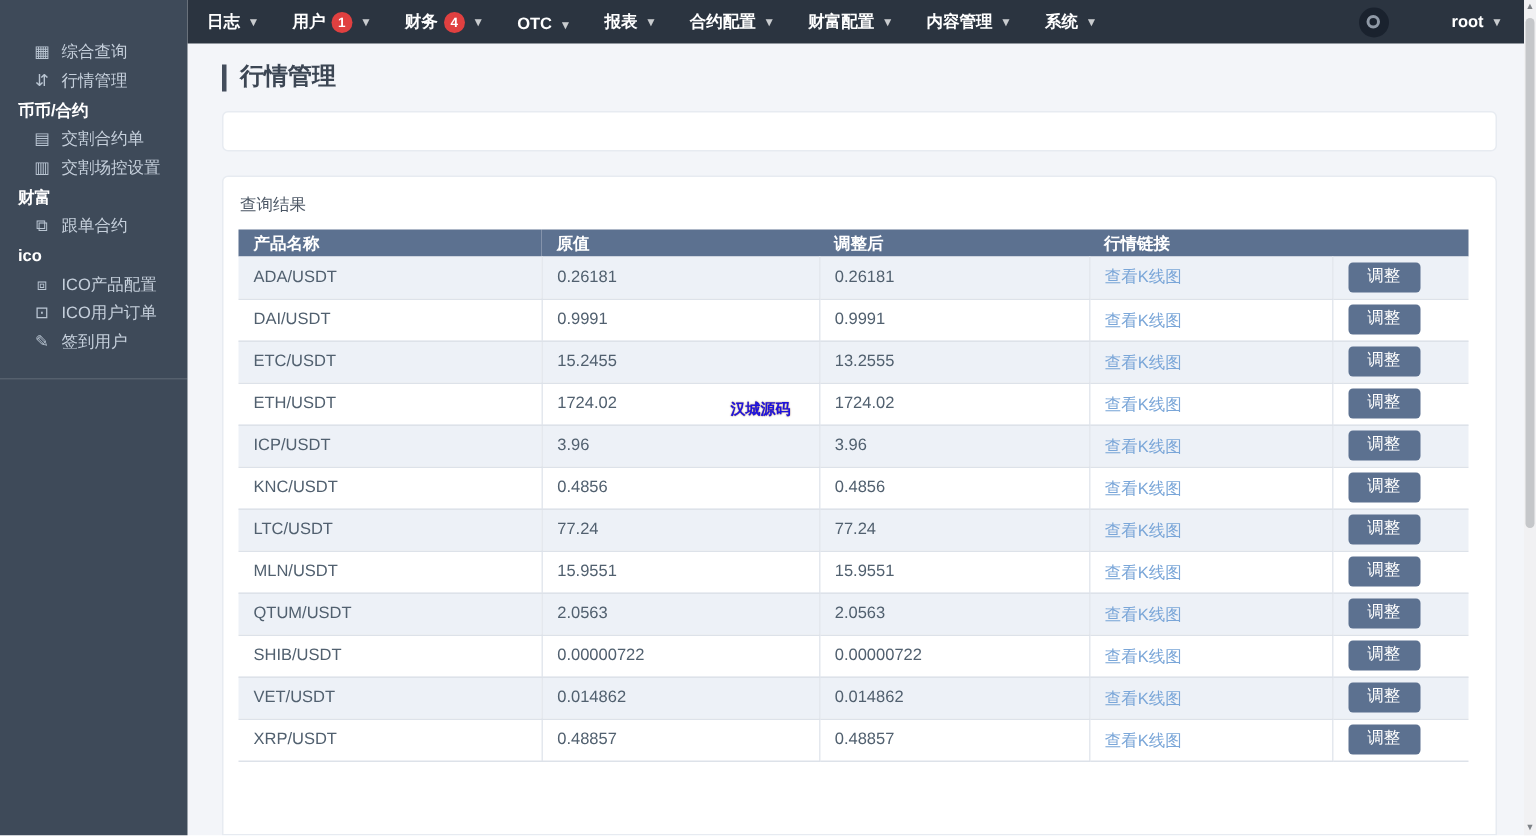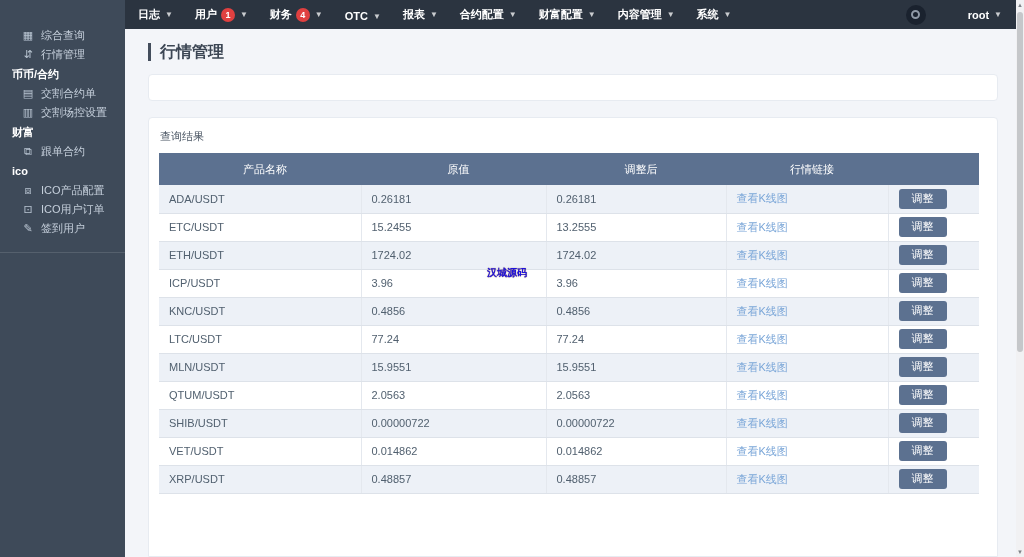--- a/index.html
+++ b/index.html
@@ -43,22 +43,22 @@
   .page-title { font-size:16px; color:#3c4654; border-left:3px solid #434d5c;
     padding-left:9px; line-height:18px; }
   .filter-panel { margin-top:13px; height:27px; background:#fff;
     border:1px solid #e7ebf1; border-radius:4px; }
   .results-card { margin-top:16px; background:#fff; border:1px solid #e7ebf1;
     border-radius:4px 4px 0 0; padding:9px 10px 20px 10px; min-height:440px; }
   .results-label { font-size:11px; font-weight:normal; color:#4b5664; padding:2px 0 9px 1px; }
 
   
   table { border-collapse:collapse; table-layout:fixed; width:820px; font-size:11px; }
-  thead th { background:var(--header-bg); color:#fff; font-weight:normal; text-align:center;
-    padding:0 0 0 10px; height:32px; }
+  thead th { background:var(--header-bg); color:#fff; font-weight:bold; text-align:left;
+    padding:0 0 0 10px; height:18px; }
   tbody td { color:#51606f; padding:0 0 0 10px; height:28px;
     border-bottom:1px solid #dde2e9; border-right:1px solid #e4e8ee; }
   tbody td:last-child { border-right:none; }
   tbody tr:nth-child(odd) td { background:var(--row-alt); }
   tbody tr:nth-child(even) td { background:#fff; }
   .kline-link { color:var(--link); text-decoration:none; cursor:pointer; }
   .adjust-btn { background:var(--button-bg); color:#fff; border:none; border-radius:3px;
     font-size:11px; font-family:Liberation Mono, monospace; width:48px; height:20px; line-height:20px;
     text-align:center; cursor:pointer; display:inline-block; }
 
@@ -197,20 +197,27 @@
         </thead>
         <tbody id="table-body">
             <tr>
               <td>ADA/USDT</td>
               <td>0.26181</td>
               <td>0.26181</td>
               <td><a class="kline-link">查看K线图</a></td>
               <td><button class="adjust-btn">调整</button></td>
             </tr>
             <tr>
+              <td>DAI/USDT</td>
+              <td>0.9991</td>
+              <td>0.9991</td>
+              <td><a class="kline-link">查看K线图</a></td>
+              <td><button class="adjust-btn">调整</button></td>
+            </tr>
+            <tr>
               <td>ETC/USDT</td>
               <td>15.2455</td>
               <td>13.2555</td>
               <td><a class="kline-link">查看K线图</a></td>
               <td><button class="adjust-btn">调整</button></td>
             </tr>
             <tr>
               <td>ETH/USDT</td>
               <td>1724.02</td>
               <td>1724.02</td>

